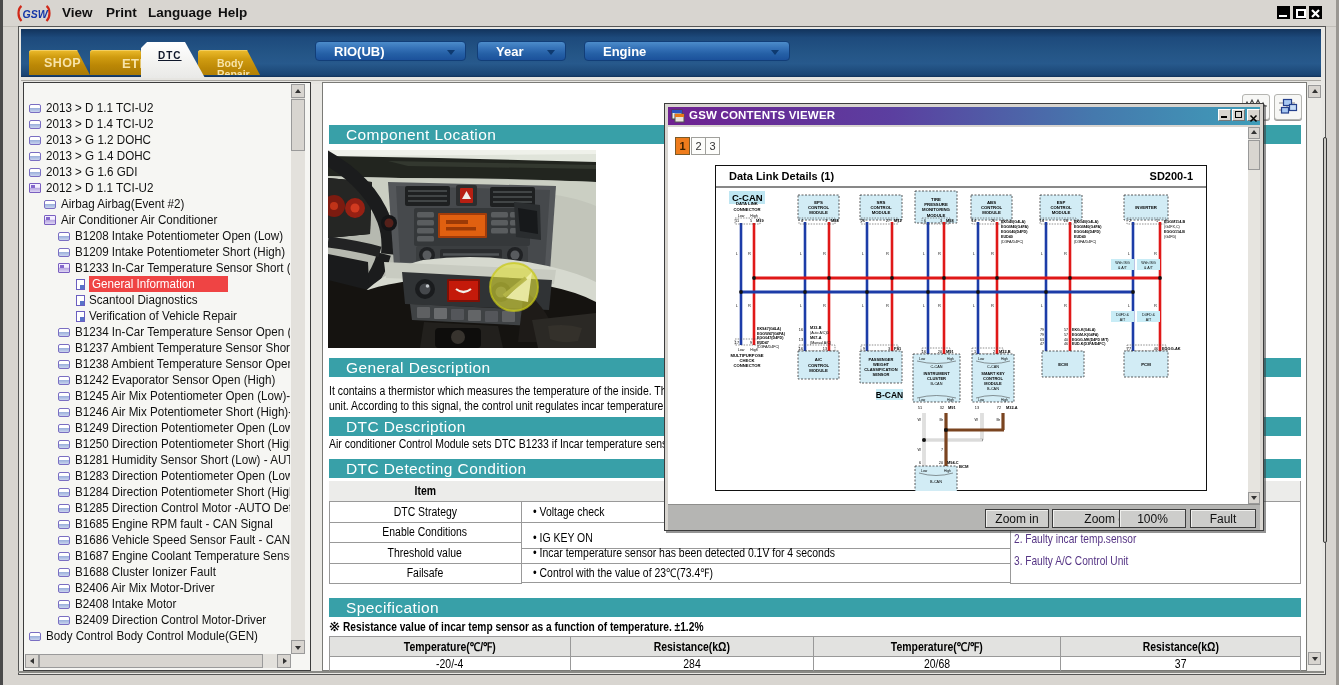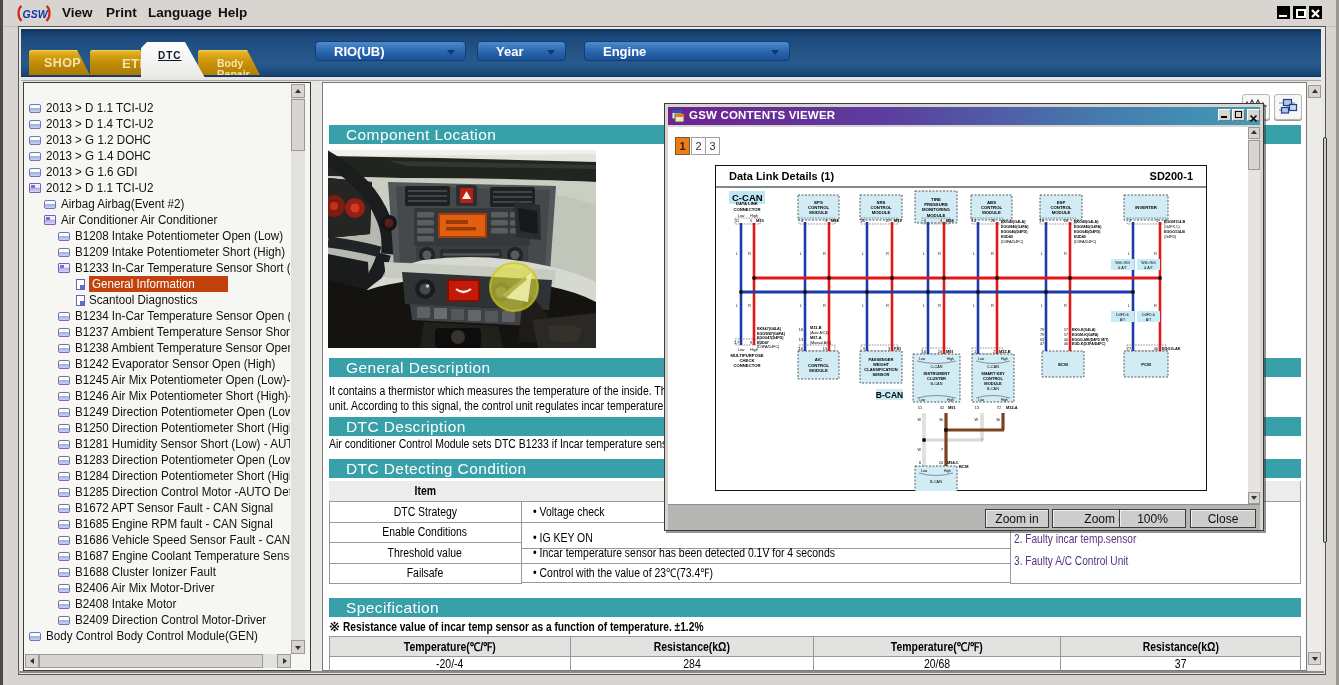--- a/index.html
+++ b/index.html
@@ -111,26 +111,30 @@
 <div class="ti l2">
         <s class="ic"></s>
         <span class="cx" style="transform:scaleX(0.93);">B1209 Intake Potentiometer Short (High)</span>
       </div>
 <div class="ti l2">
         <s class="ico"></s>
         <span class="cx" style="transform:scaleX(0.93);">B1233 In-Car Temperature Sensor Short (Lo</span>
       </div>
 <div class="ti l3">
         <s class="icd"></s>
-        <span style="background:#c2410c;color:#fff;padding:0 26px 0 3px;"><span class="cx" style="transform:scaleX(0.93);">General Information</span></span>
+        <span style="background:#ef4444;color:#fff;padding:0 26px 0 3px;"><span class="cx" style="transform:scaleX(0.93);">General Information</span></span>
       </div>
 <div class="ti l3">
         <s class="icd"></s>
         <span class="cx" style="transform:scaleX(0.93);">Scantool Diagnostics</span>
       </div>
+<div class="ti l3">
+        <s class="icd"></s>
+        <span class="cx" style="transform:scaleX(0.93);">Verification of Vehicle Repair</span>
+      </div>
 <div class="ti l2">
         <s class="ic"></s>
         <span class="cx" style="transform:scaleX(0.93);">B1234 In-Car Temperature Sensor Open (H</span>
       </div>
 <div class="ti l2">
         <s class="ic"></s>
         <span class="cx" style="transform:scaleX(0.93);">B1237 Ambient Temperature Sensor Short (</span>
       </div>
 <div class="ti l2">
         <s class="ic"></s>
@@ -164,24 +168,20 @@
         <s class="ic"></s>
         <span class="cx" style="transform:scaleX(0.93);">B1283 Direction Potentiometer Open (Low)</span>
       </div>
 <div class="ti l2">
         <s class="ic"></s>
         <span class="cx" style="transform:scaleX(0.93);">B1284 Direction Potentiometer Short (High)</span>
       </div>
 <div class="ti l2">
         <s class="ic"></s>
         <span class="cx" style="transform:scaleX(0.93);">B1285 Direction Control Motor -AUTO Defo</span>
-      </div>
-<div class="ti l2">
-        <s class="ic"></s>
-        <span class="cx" style="transform:scaleX(0.93);">B1672 APT Sensor Fault - CAN Signal</span>
       </div>
 <div class="ti l2">
         <s class="ic"></s>
         <span class="cx" style="transform:scaleX(0.93);">B1685 Engine RPM fault - CAN Signal</span>
       </div>
 <div class="ti l2">
         <s class="ic"></s>
         <span class="cx" style="transform:scaleX(0.93);">B1686 Vehicle Speed Sensor Fault - CAN S</span>
       </div>
 <div class="ti l2">
@@ -467,21 +467,21 @@
     </div>
   <div class="abs" style="left:583px;top:388px;width:12px;height:12px;background:#d8d5d0;border:1px solid #999;box-sizing:border-box;">
       <div style="width:0;height:0;border-left:3px solid transparent;border-right:3px solid transparent;border-top:4px solid #333;margin:3px auto;"></div>
     </div>
   <div class="abs" style="left:583px;top:36px;width:12px;height:30px;background:#d8d5d0;border:1px solid #999;box-sizing:border-box;"></div>
 
   <div class="abs" style="left:3px;top:400px;width:592px;height:25px;background:#b5b5b3;border-top:1px solid #8e8e8c;"></div>
   <div class="abs" style="left:320px;top:405px;width:64px;height:19px;background:#cdcdcb;border:1px solid #3c3c3c;box-shadow:inset 1px 1px 0 #f0f0ee;font-size:12px;text-align:center;line-height:18px;color:#111;box-sizing:border-box;">Zoom in</div>
   <div class="abs" style="left:387px;top:405px;width:84px;height:19px;background:#cdcdcb;border:1px solid #3c3c3c;box-shadow:inset 1px 1px 0 #f0f0ee;font-size:12px;text-align:right;line-height:18px;color:#111;box-sizing:border-box;">Zoom out</div>
   <div class="abs" style="left:454px;top:405px;width:67px;height:19px;background:#cdcdcb;border:1px solid #3c3c3c;box-shadow:inset 1px 1px 0 #f0f0ee;font-size:12px;text-align:center;line-height:18px;color:#111;box-sizing:border-box;">100%</div>
-  <div class="abs" style="left:525px;top:405px;width:66px;height:19px;background:#cdcdcb;border:1px solid #3c3c3c;box-shadow:inset 1px 1px 0 #f0f0ee;font-size:12px;text-align:center;line-height:18px;color:#111;box-sizing:border-box;">Close</div>
+  <div class="abs" style="left:525px;top:405px;width:66px;height:19px;background:#cdcdcb;border:1px solid #3c3c3c;box-shadow:inset 1px 1px 0 #f0f0ee;font-size:12px;text-align:center;line-height:18px;color:#111;box-sizing:border-box;">Fault</div>
 
   <svg class="abs" style="left:50px;top:61px;" width="492" height="326" viewBox="0 0 492 326" font-family="Liberation Sans">
     <rect x="0.5" y="0.5" width="491" height="325" fill="#fff" stroke="#111"></rect>
     <line x1="0.5" y1="22" x2="491.5" y2="22" stroke="#111"></line>
     <text x="14" y="15" font-size="11" font-weight="bold" fill="#000">Data Link Details (1)</text>
     <text x="478" y="15" font-size="11" font-weight="bold" fill="#000" text-anchor="end">SD200-1</text>
     <rect x="14" y="26" width="36" height="13" fill="#bfe6f2"></rect>
     <text x="17" y="36" font-size="9.5" font-weight="bold" fill="#000">C-CAN</text>
     <rect x="83" y="30" width="41" height="25" fill="#d2ecf5" stroke="#333" stroke-width="0.8" stroke-dasharray="2 1.5"></rect>
     <text x="103.5" y="38.7" font-size="4.3" font-weight="bold" text-anchor="middle" fill="#000">EPS</text>

